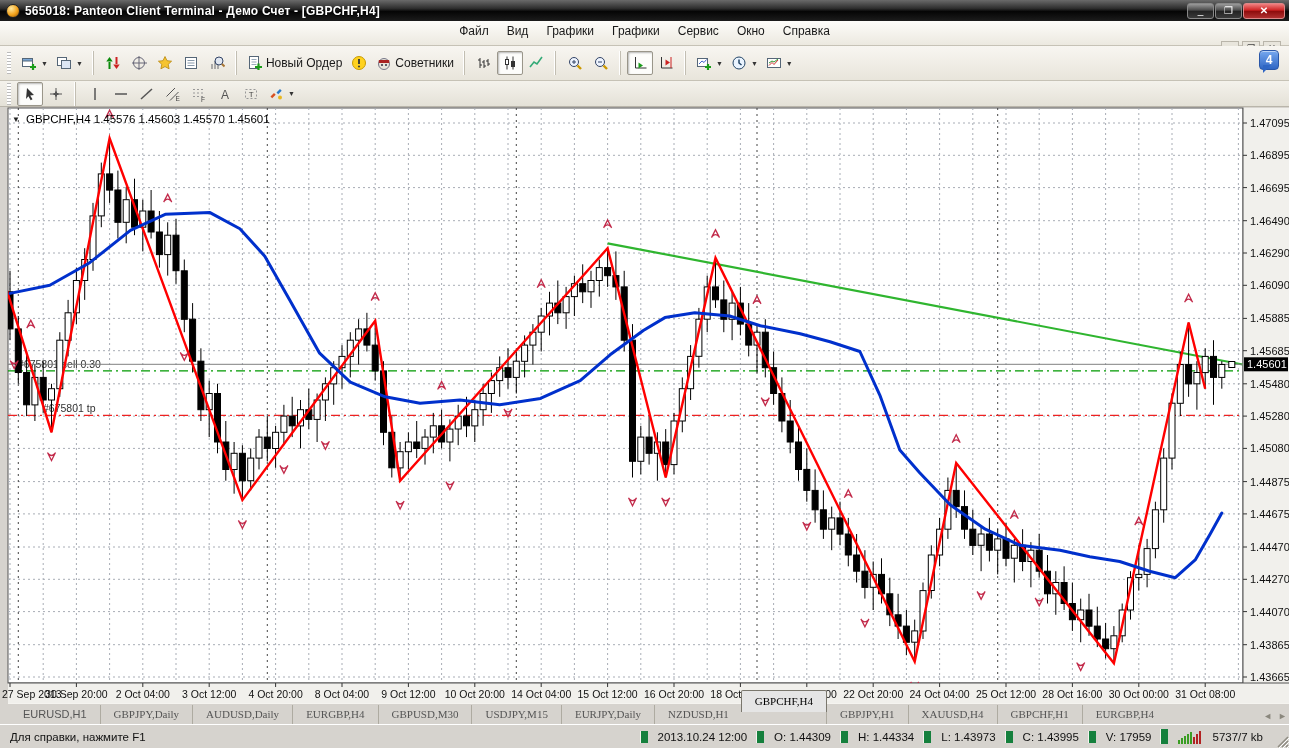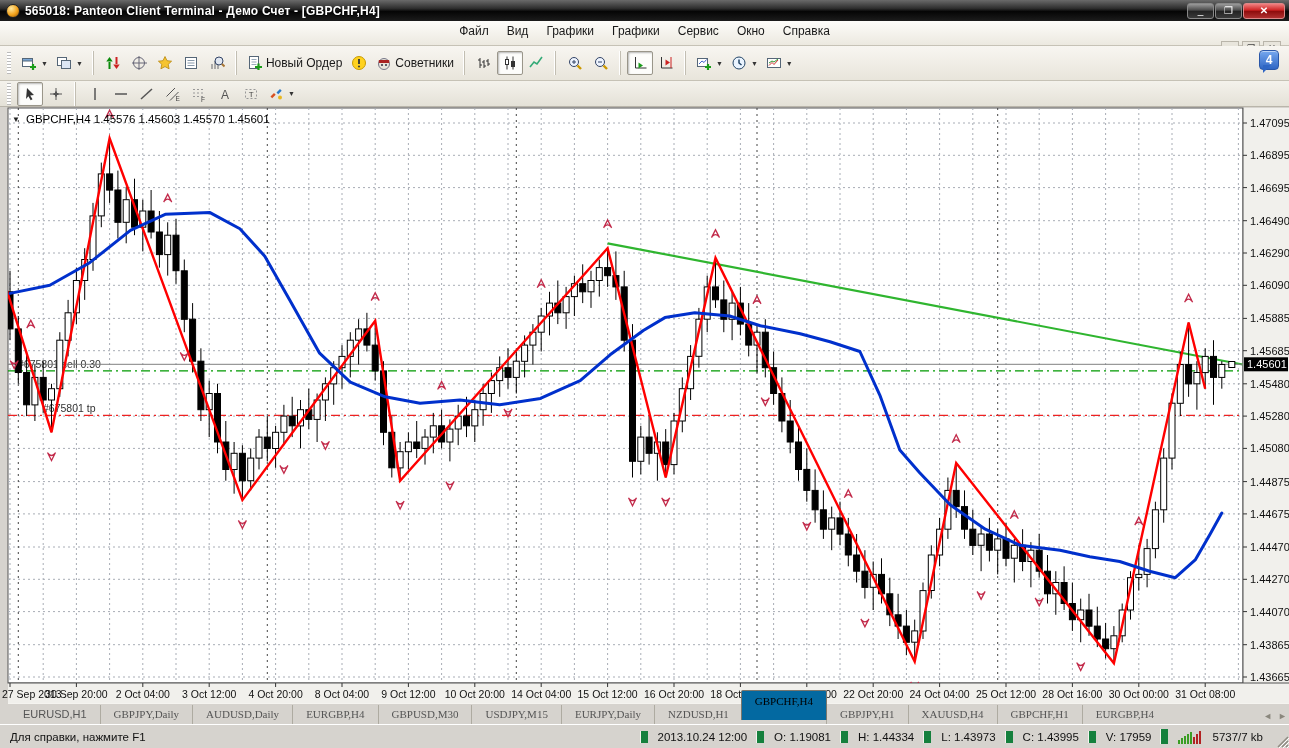--- a/index.html
+++ b/index.html
@@ -60,22 +60,22 @@
 
   
   .chart-wrap { position:absolute; left:0; top:107px; width:1289px; height:596px; background:#d6d3ce; }
   .chart-wrap svg { display:block; }
 
   
   .tabsbar { position:absolute;left:8px; top:703px; width:100%; height:21px; background:#d6d3ce;
     border-top:1px solid #f5f4f0; display:flex; align-items:flex-end; padding:0 2px; }
   .tab { font-size:11px; color:#555; padding:3px 13px 3px; height:19px; white-space:nowrap; cursor:default; }
   .tab + .tab { border-left:1px solid #aeaba1;font-family:Liberation Serif, serif; }
-  .tab.active { background:#0369a1; color:#000; border:1px solid #7a776d; border-bottom:none;
-    border-radius:2px 2px 0 0; height:30px; padding-top:4px; margin:4px -1px; position:relative; }
+  .tab.active { background:#e5e5e5; color:#000; border:1px solid #7a776d; border-bottom:none;
+    border-radius:2px 2px 0 0; height:22px; padding-top:4px; margin:12px -1px; position:relative; }
   .tab-scroll { margin-left:auto; display:flex; gap:6px; padding:0 8px 3px; color:#8a877d; font-size:9px; }
 
   
   .statusbar { position:absolute; left:0; top:724px; width:100%; height:24px; background:#d6d3ce;
     border-top:1px solid #fff; display:flex; align-items:center; font-size:11.5px; color:#111; }
   .sp { display:flex; align-items:center; padding:0 10px; white-space:nowrap; }
   .sp + .sp { border-left:7px solid #15803d; box-shadow:-1px 0 0 #f4f3ef; }
   .sp.help { flex:1; }
   .grip-corner { width:16px; align-self:flex-end; height:16px; }
 </style>
@@ -928,21 +928,21 @@
       <div class="tab">EURGBP,H4</div>
       <div class="tab-scroll">
         <span>◄</span>
         <span>►</span>
       </div>
     </div>
 
   <div class="statusbar">
     <div class="sp help">Для справки, нажмите F1</div>
     <div class="sp">2013.10.24 12:00</div>
-    <div class="sp">O: 1.19081</div>
+    <div class="sp">O: 1.44309</div>
     <div class="sp">H: 1.44334</div>
     <div class="sp">L: 1.43973</div>
     <div class="sp">C: 1.43995</div>
     <div class="sp">V: 17959</div>
     <div class="sp" style="gap:8px;">
       <svg width="26" height="15">
         <rect x="0" y="11" width="2" height="4" fill="#3a9d23"></rect>
           <rect x="3" y="9" width="2" height="6" fill="#3a9d23"></rect>
         <rect x="6" y="7" width="2" height="8" fill="#3a9d23"></rect>
           <rect x="9" y="5" width="2" height="10" fill="#3a9d23"></rect>

